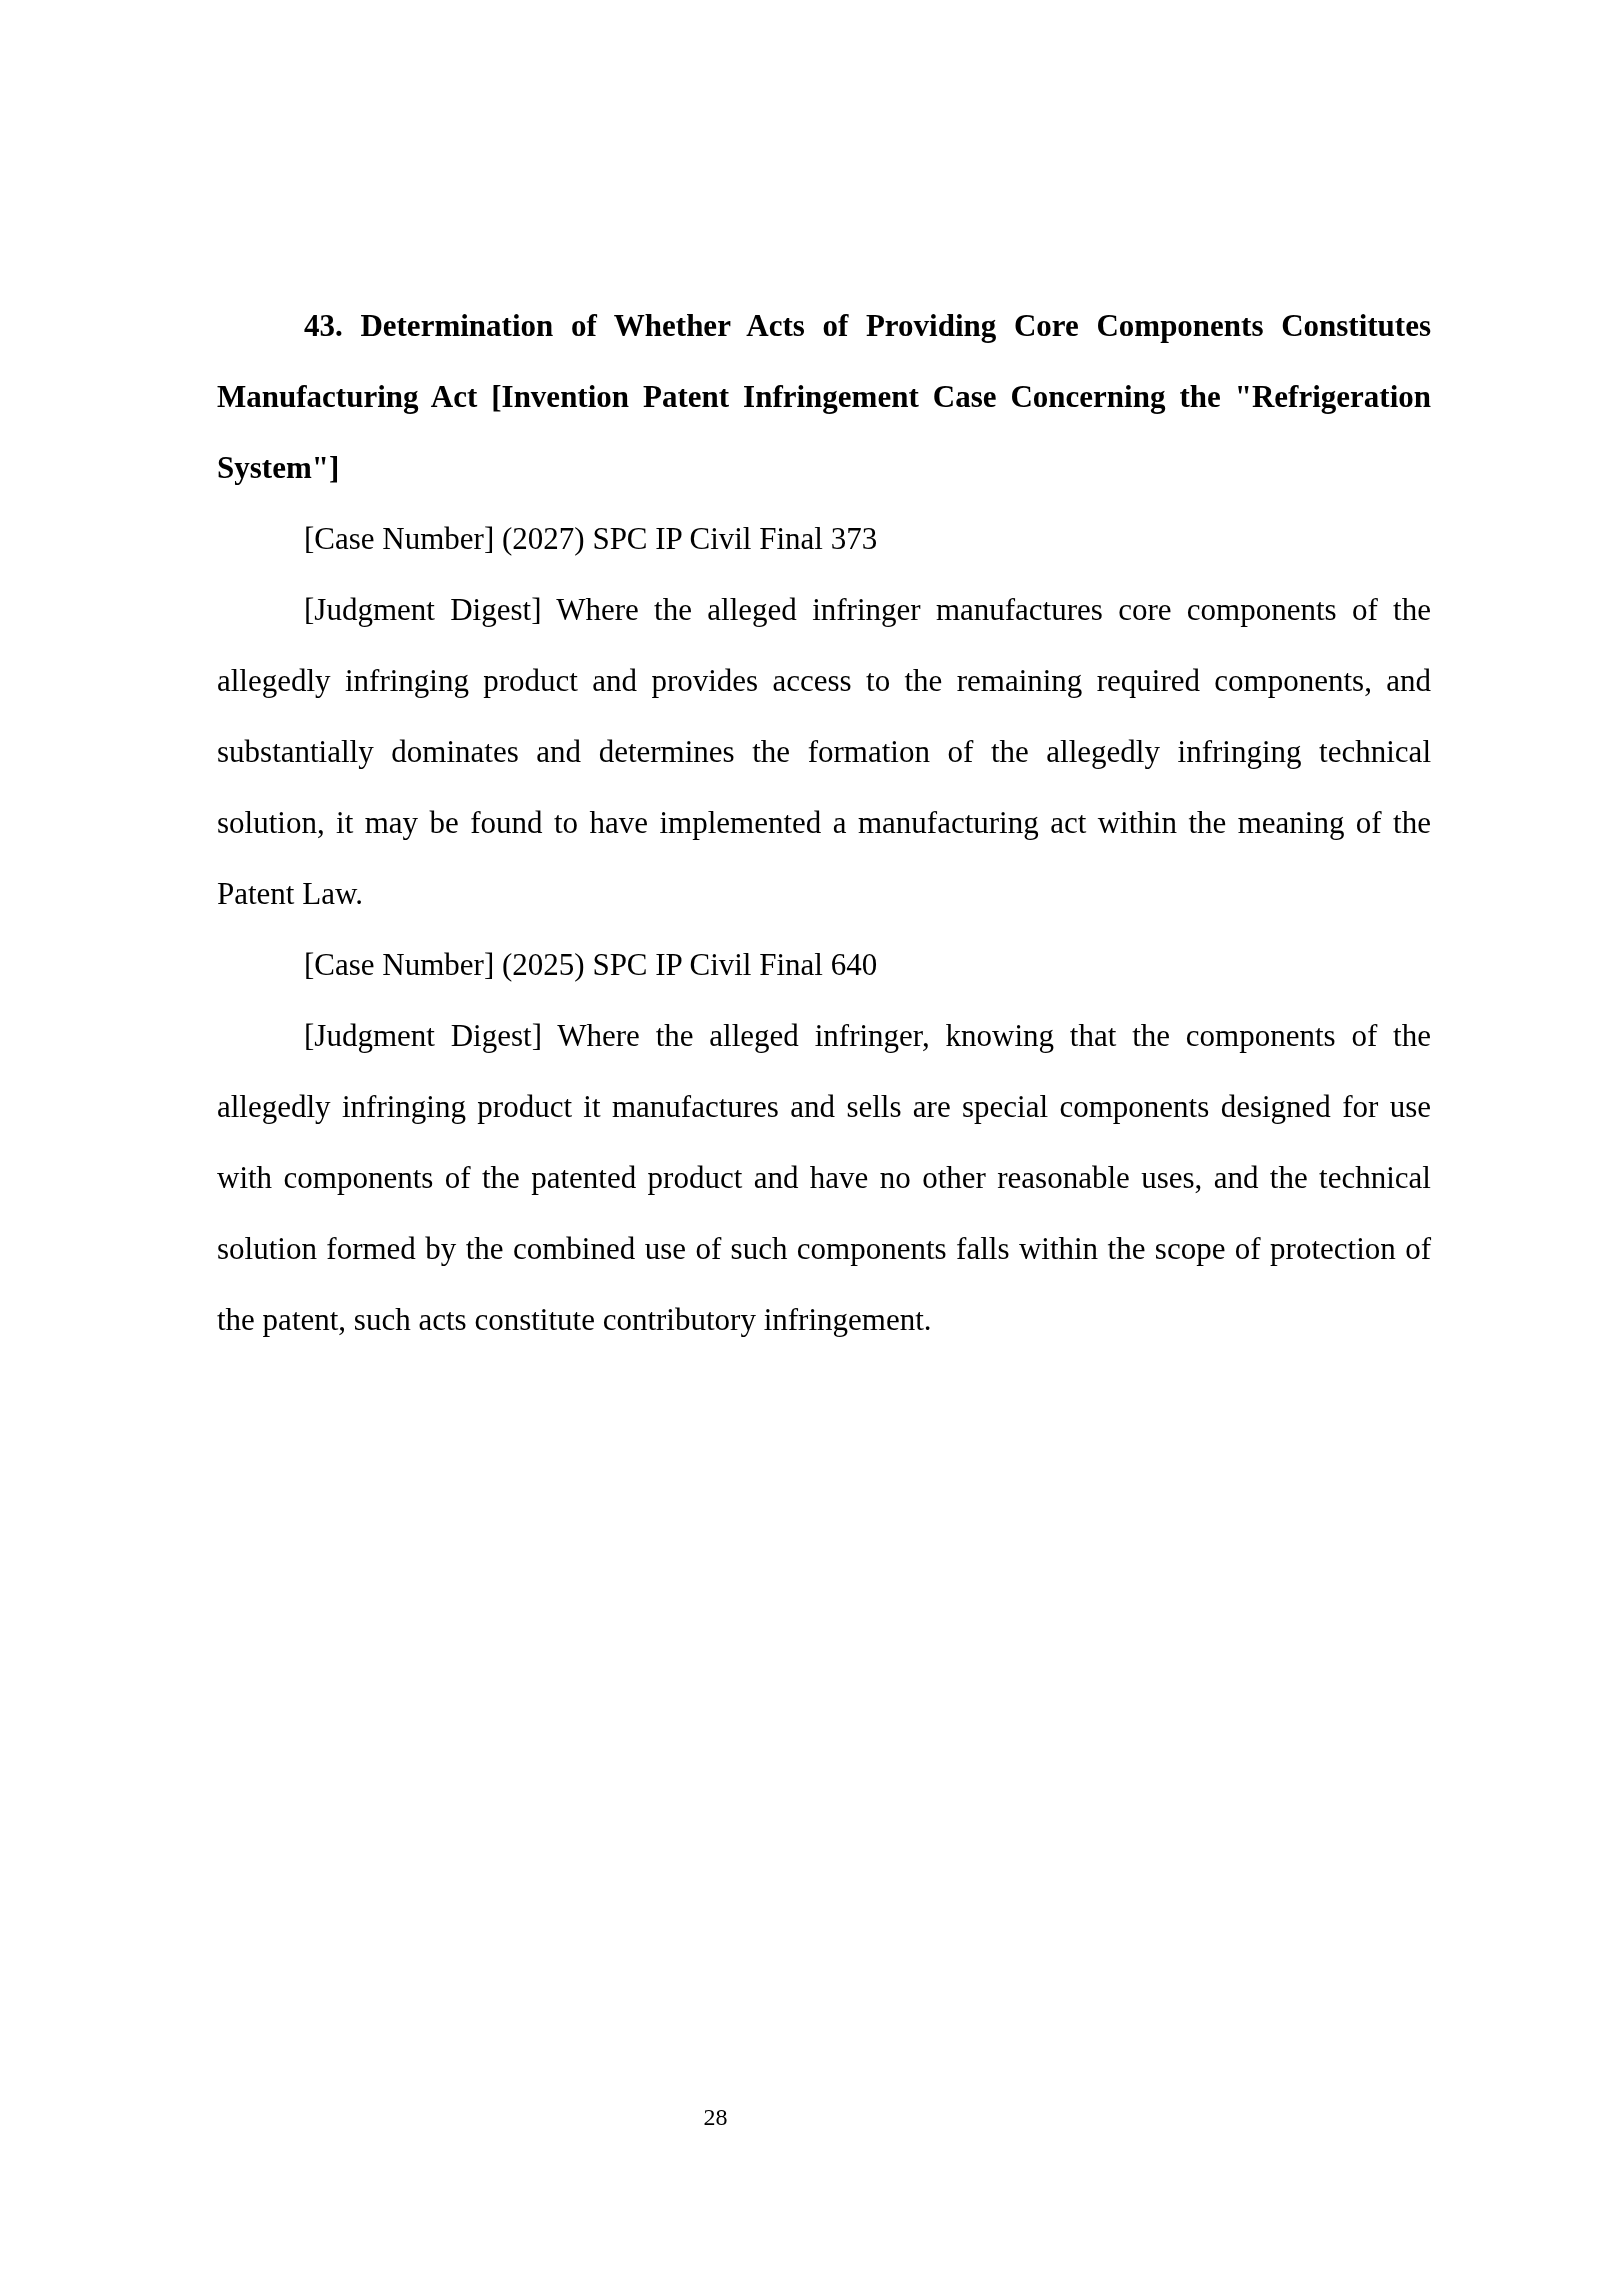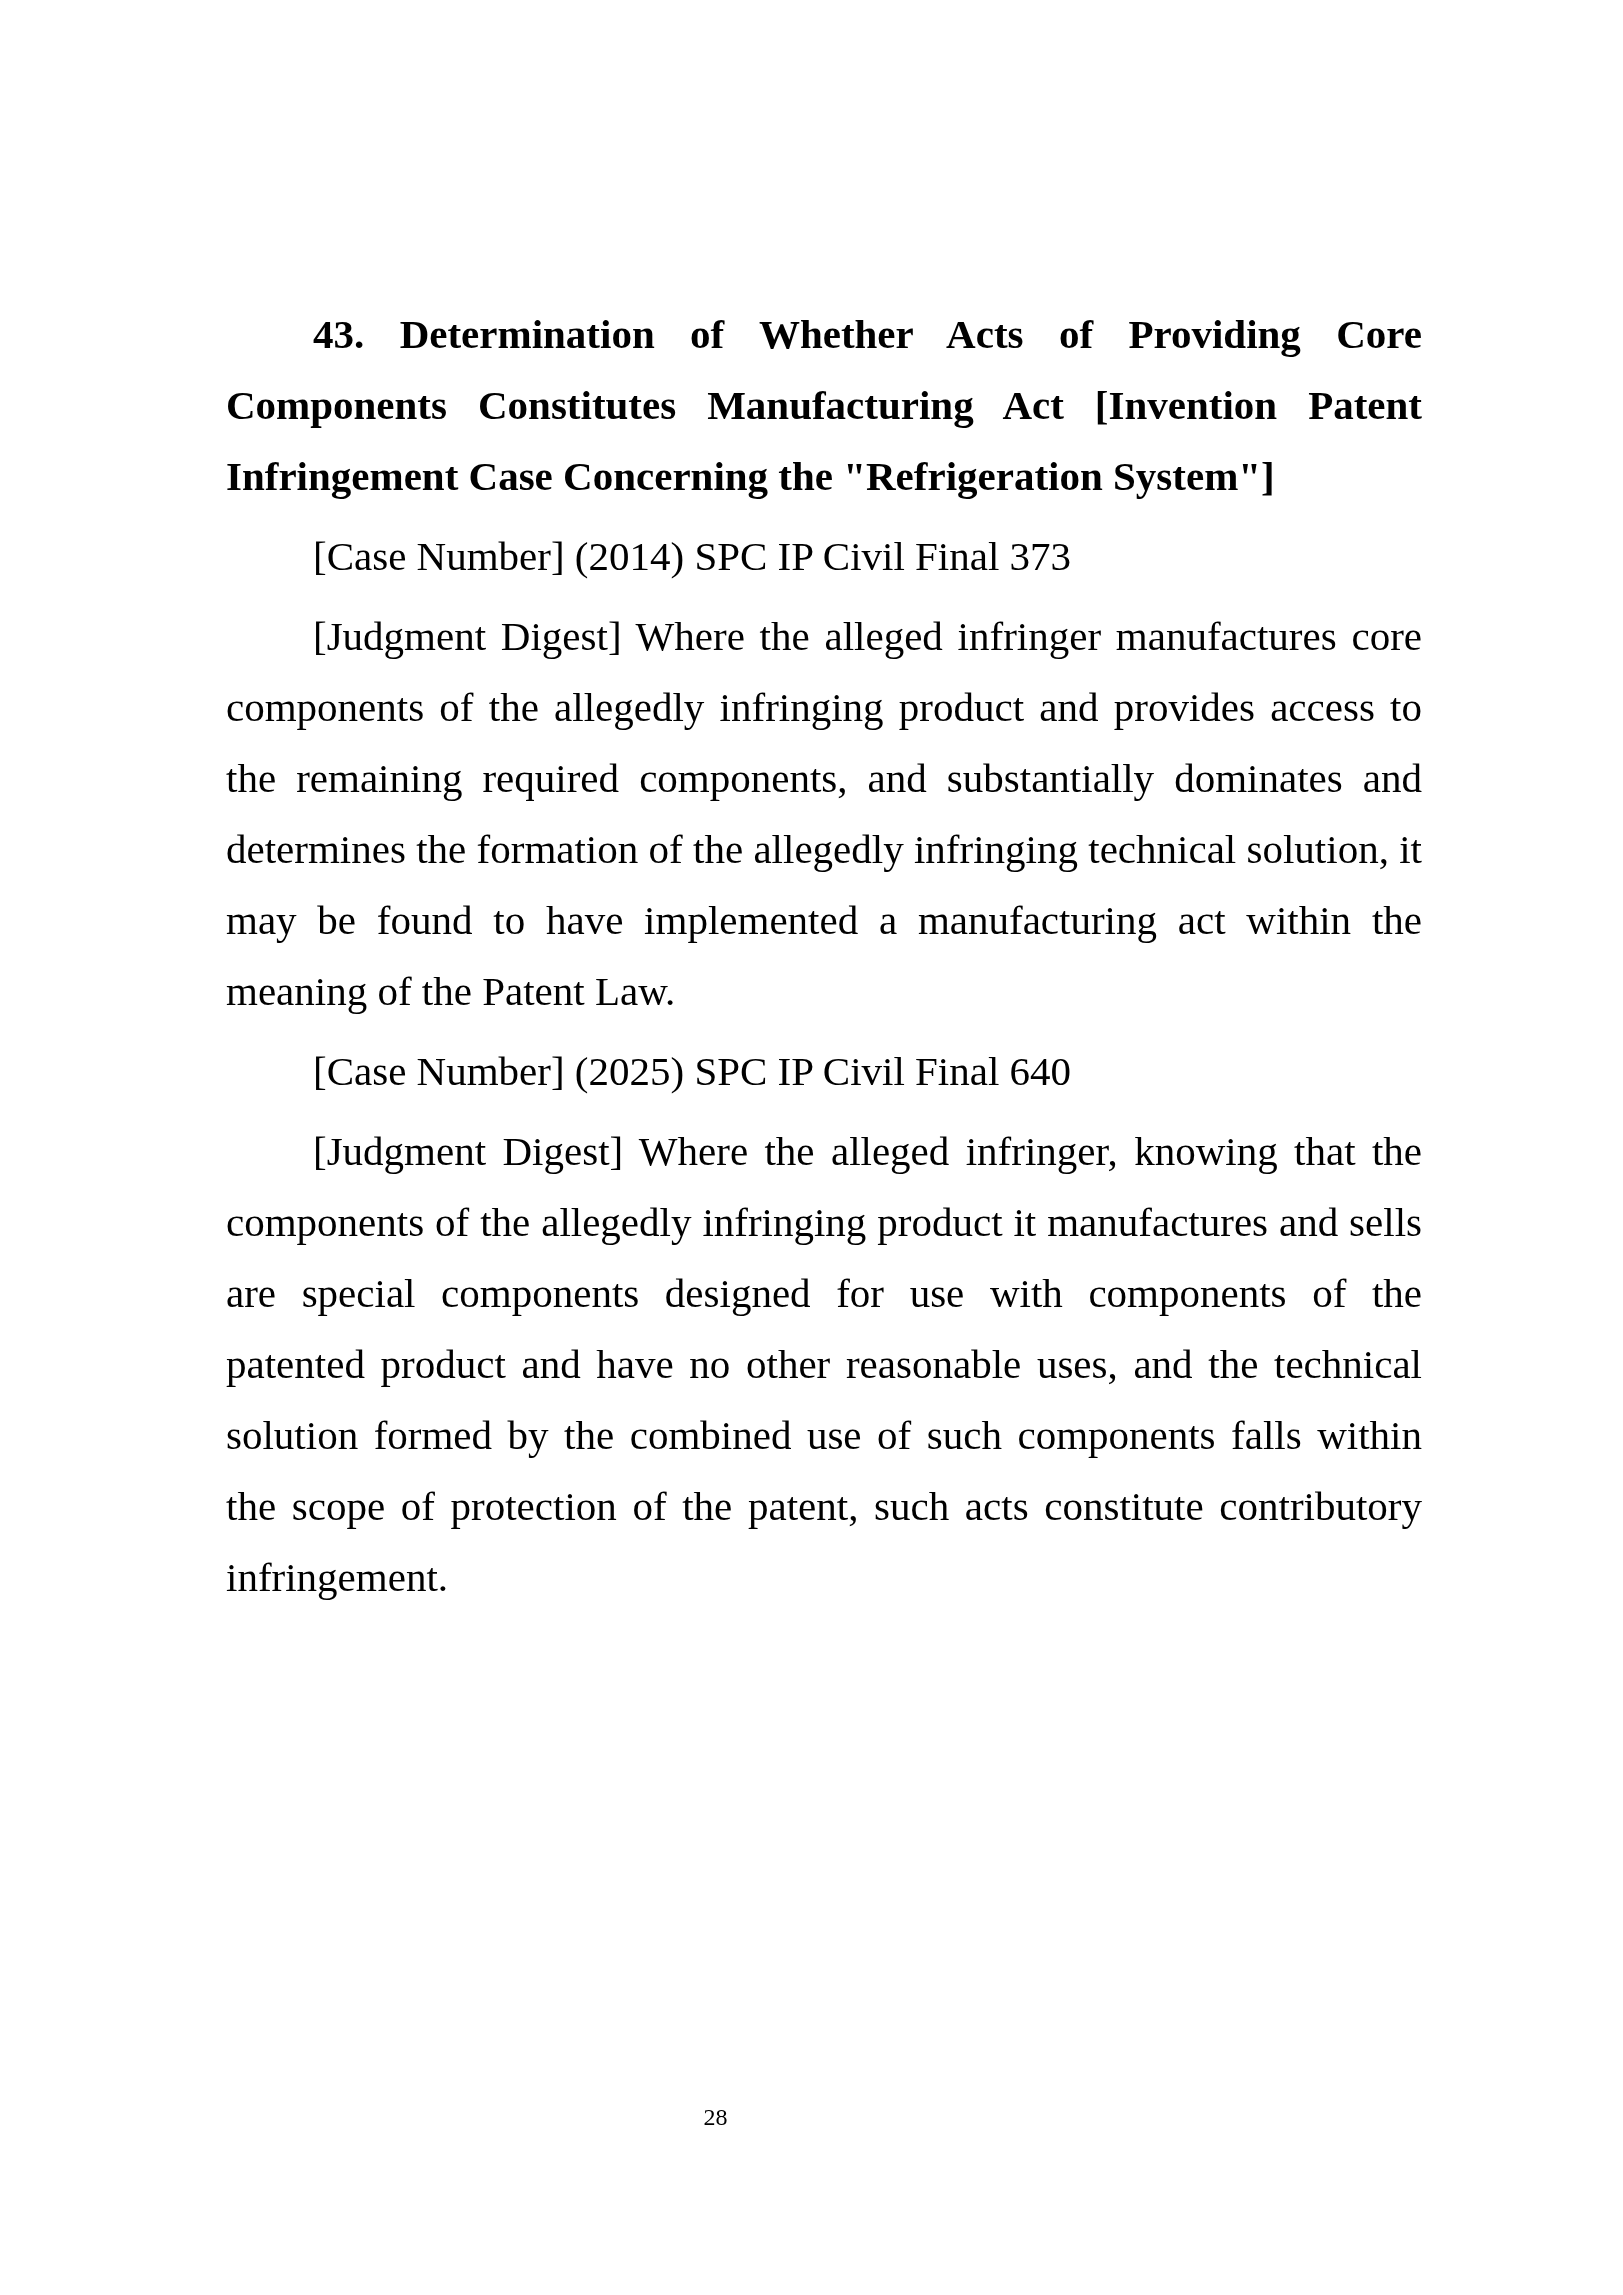--- a/index.html
+++ b/index.html
@@ -15,22 +15,22 @@
       font-family: "Liberation Serif", serif;
       color: #000000;
     }
     .page-body {
       position: absolute;
       left: 217px;
       top: 290px;
       width: 1214px;
     }
     .para {
-      margin: 9px;
-      font-size: 41px;
+      margin: 0;
+      font-size: 31px;
       line-height: 71px;
       text-align: justify;
       text-indent: 87px;
     }
     .heading {
       font-weight: bold;
     }
     .page-number {
       position: absolute;
       left: 0;
@@ -40,21 +40,21 @@
       font-size: 24px;
       line-height: 27px;
     }
   </style>
 </head>
 <body>
 
 <main class="page-body">
   <section>
     <p class="para heading">43. Determination of Whether Acts of Providing Core Components Constitutes Manufacturing Act [Invention Patent Infringement Case Concerning the "Refrigeration System"]</p>
-    <p class="para">[Case Number] (2014) SPC IP Civil Final 373</p>
+    <p class="para">[Case Number] (2027) SPC IP Civil Final 373</p>
     <p class="para">[Judgment Digest] Where the alleged infringer manufactures core components of the allegedly infringing product and provides access to the remaining required components, and substantially dominates and determines the formation of the allegedly infringing technical solution, it may be found to have implemented a manufacturing act within the meaning of the Patent Law.</p>
   </section>
   <section>
     <p class="para">[Case Number] (2025) SPC IP Civil Final 640</p>
     <p class="para">[Judgment Digest] Where the alleged infringer, knowing that the components of the allegedly infringing product it manufactures and sells are special components designed for use with components of the patented product and have no other reasonable uses, and the technical solution formed by the combined use of such components falls within the scope of protection of the patent, such acts constitute contributory infringement.</p>
   </section>
 </main>
 
 <div class="page-number">28</div>
 

